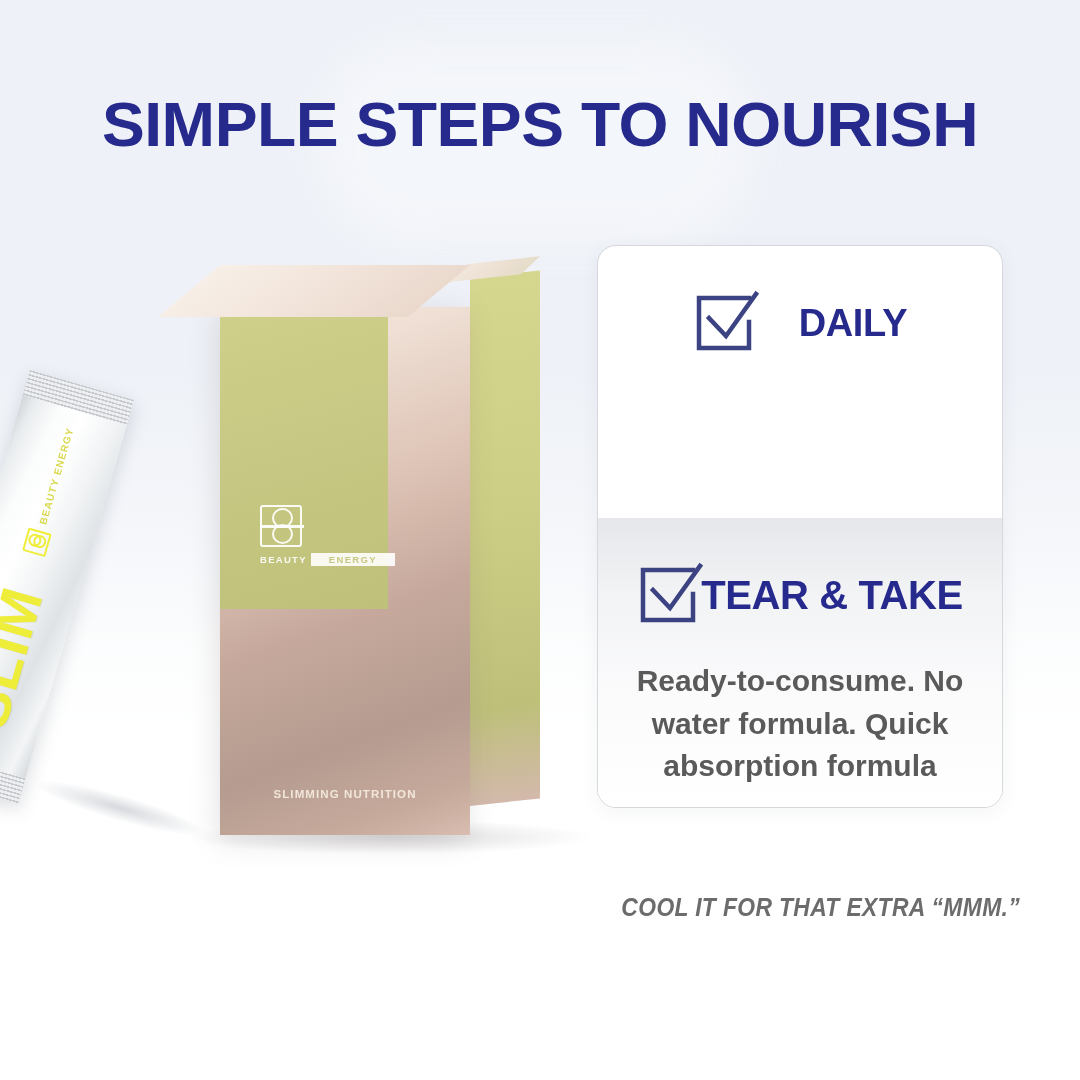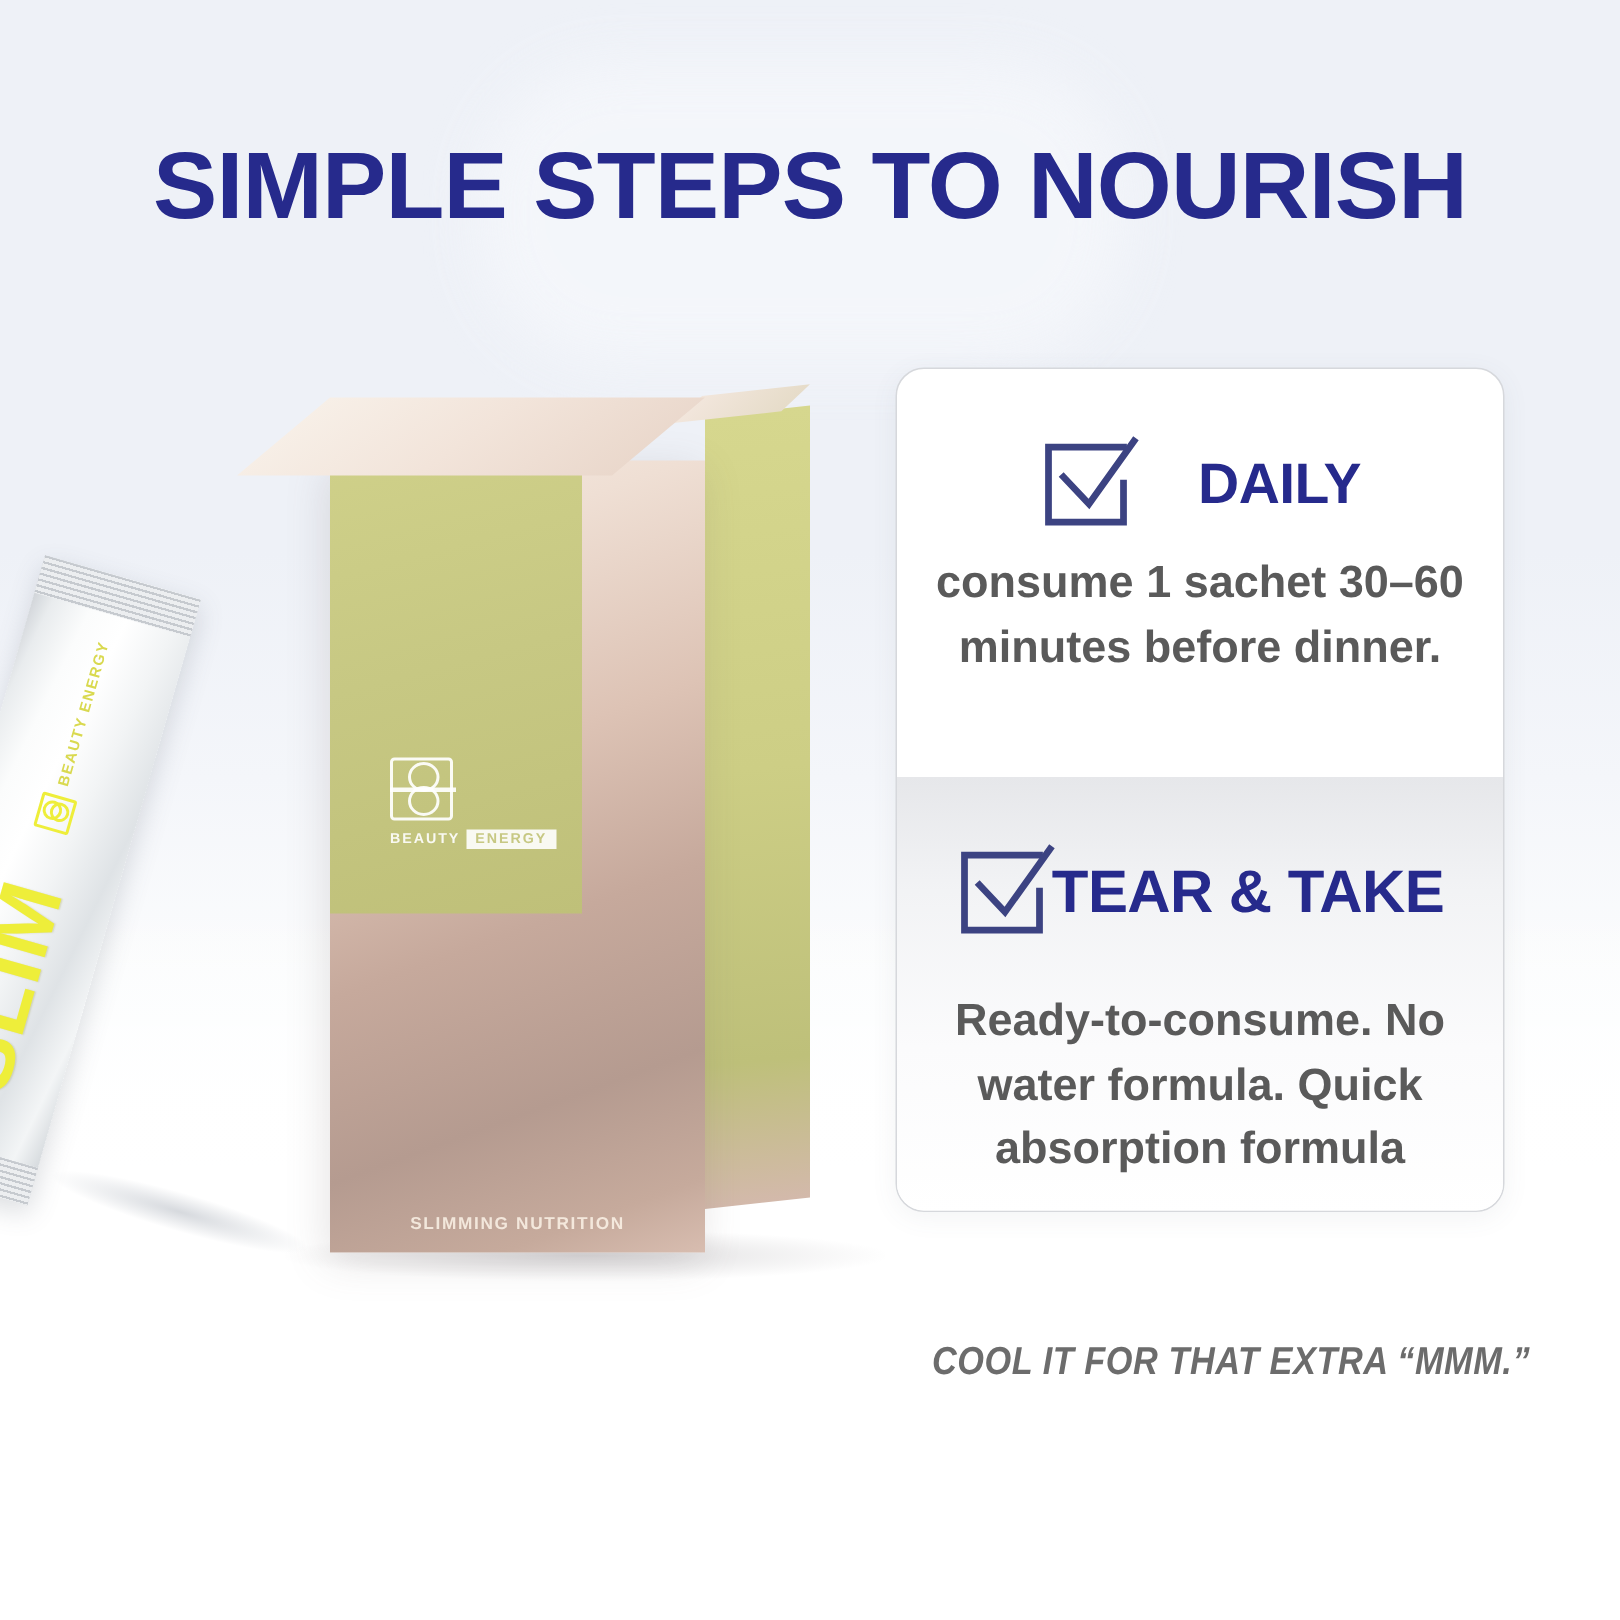--- a/index.html
+++ b/index.html
@@ -211,33 +211,32 @@
     background:rgba(255,255,255,.92);
   }
   .box-brandline {
     display:flex; align-items:center; gap:4px;
     font-size:9.5px; font-weight:700; letter-spacing:1.3px;
   }
   .box-brand-beauty { color:rgba(255,255,255,.9); }
   .box-brand-energy {
     color:#c7c883;
     background:rgba(255,255,255,.9);
-    padding:1px 6px;
+    padding:1px 18px;
   }
 
   .box-desc {
     position:absolute;
     left:0; top:478px; width:250px;
     text-align:center;
     color:rgba(255,248,236,.80);
     font-size:11.5px;
     font-weight:600;
     letter-spacing:1.1px;
     line-height:1.65;
-    margin-top:22px;
   }
 
   .box-shadow {
     position:absolute;
     left:150px; top:580px;
     width:400px; height:34px;
     background:radial-gradient(ellipse at center, rgba(120,115,120,.26) 0%, rgba(120,115,120,0) 72%);
   }
 
   
@@ -377,21 +376,20 @@
     <div class="step step-1">
       <div class="step-head">
         <span class="check-icon">
           <svg width="64" height="62" viewBox="0 0 64 62" fill="none">
             <path d="M56 6 H6 V56 H56 V30" stroke="#3c4382" stroke-width="4.5" stroke-linecap="square" fill="none"></path>
             <path d="M16 26 L33 44 L63 2" stroke="#3c4382" stroke-width="4.5" stroke-linecap="square" stroke-linejoin="miter" fill="none"></path>
           </svg>
         </span>
         <span class="step-title">DAILY</span>
       </div>
-      <div class="step-body">consume 1 sachet 30–60 minutes before dinner.</div>
     </div>
 
     <div class="step step-2">
       <div class="step-head">
         <span class="check-icon">
           <svg width="64" height="62" viewBox="0 0 64 62" fill="none">
             <path d="M56 6 H6 V56 H56 V30" stroke="#3c4382" stroke-width="4.5" stroke-linecap="square" fill="none"></path>
             <path d="M16 26 L33 44 L63 2" stroke="#3c4382" stroke-width="4.5" stroke-linecap="square" stroke-linejoin="miter" fill="none"></path>
           </svg>
         </span>

